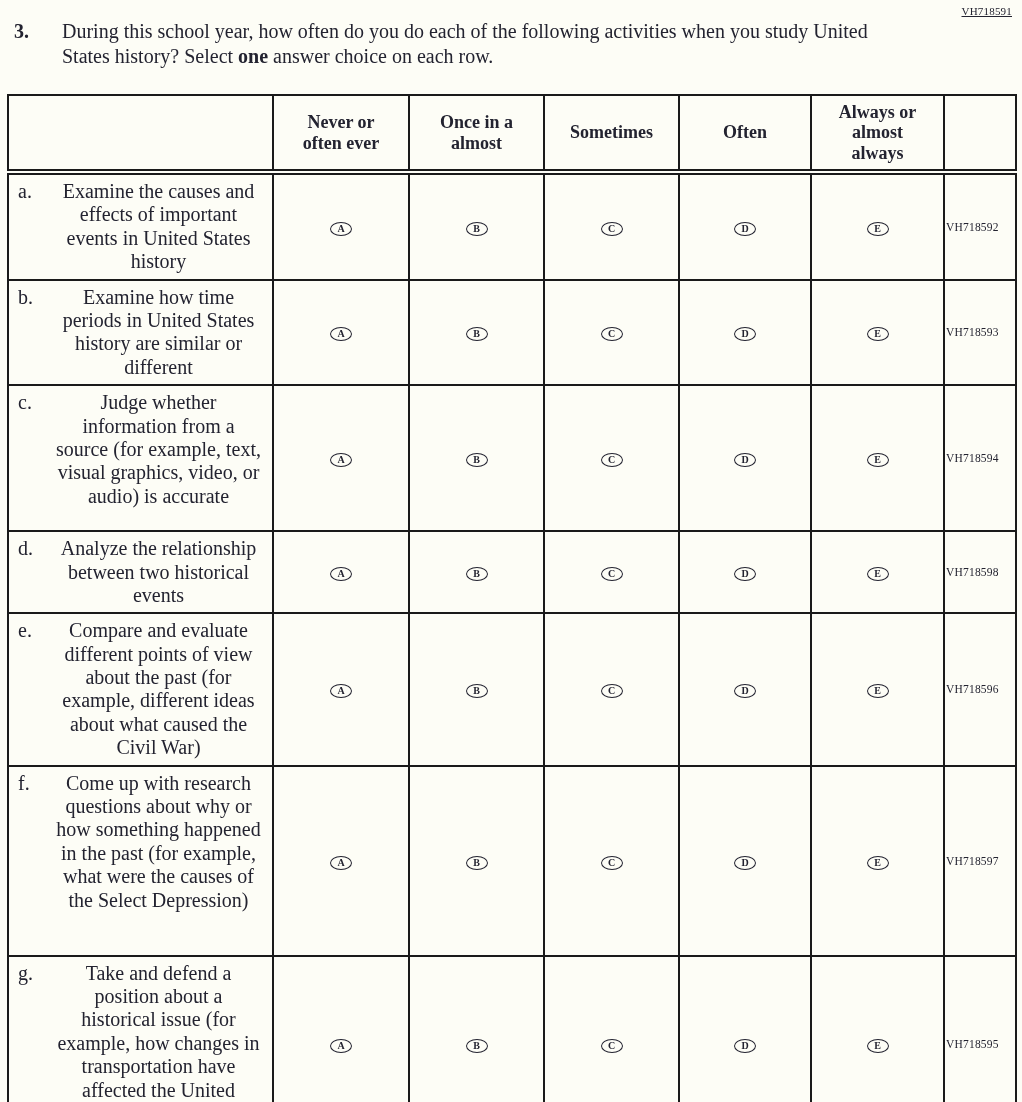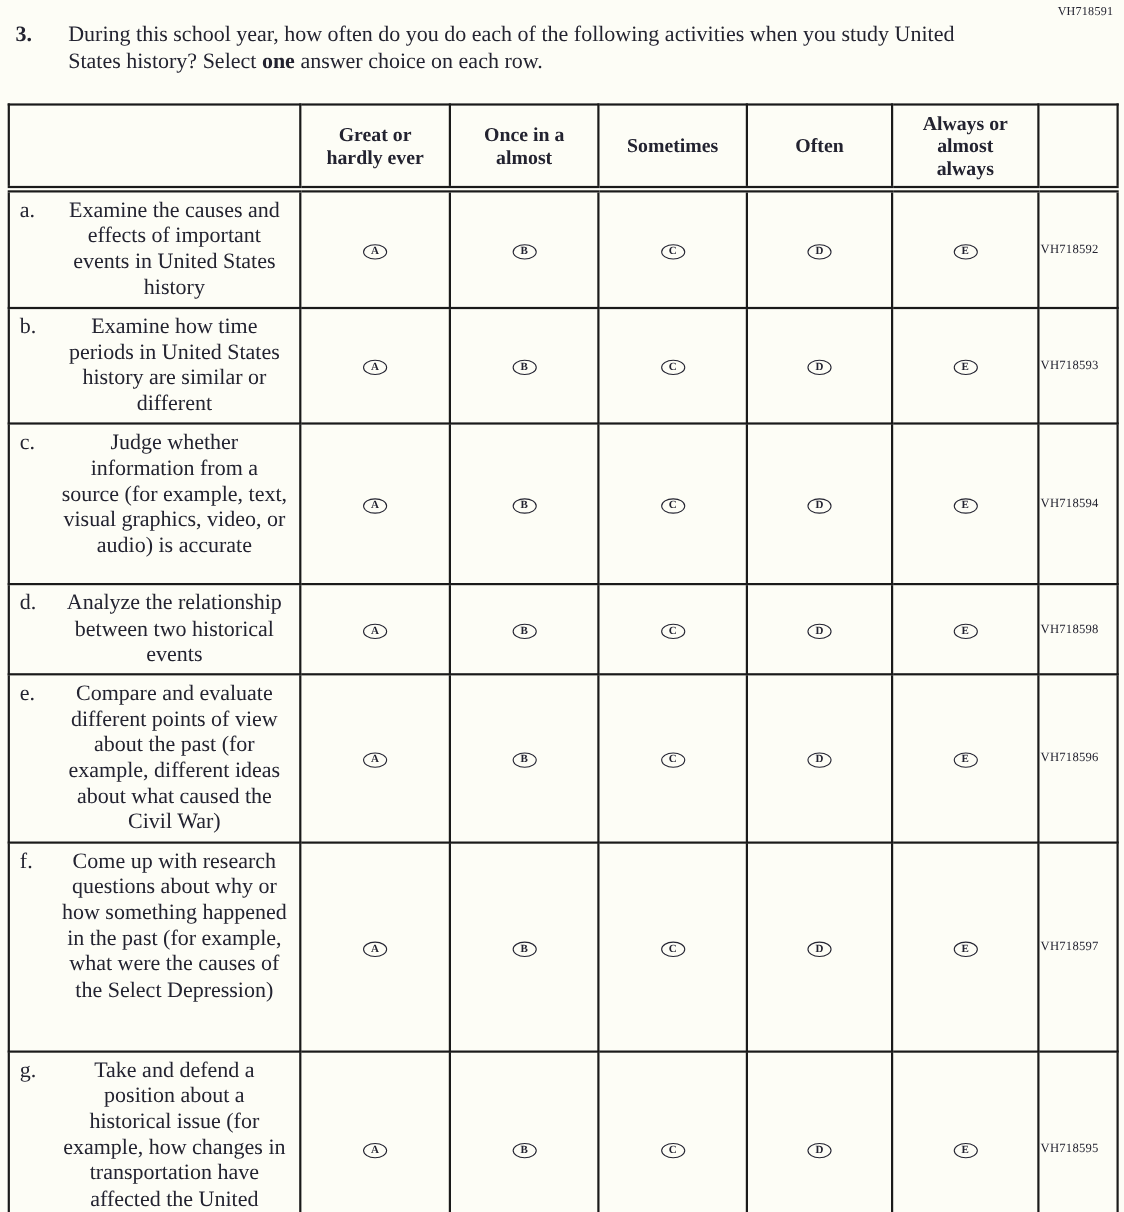--- a/index.html
+++ b/index.html
@@ -15,20 +15,21 @@
     background: #fdfdf6;
     overflow: hidden;
   }
   .top-code {
     position: absolute;
     top: 5px;
     right: 10px;
     font-size: 11px;
     letter-spacing: 0.2px;
     color: #232330;
+    text-decoration: underline;
   }
   .question {
     display: flex;
     padding: 19px 0 0 14px;
   }
   .q-num {
     width: 48px;
     flex: none;
     font-weight: bold;
     font-size: 20px;
@@ -132,21 +133,21 @@
         <col style="width:136px">
         <col style="width:135px">
         <col style="width:135px">
         <col style="width:132px">
         <col style="width:133px">
         <col style="width:72px">
     </colgroup>
     <thead>
       <tr>
         <th></th>
-        <th>Great or hardly ever</th>
+        <th>Never or often ever</th>
         <th>Once in a almost</th>
         <th>Sometimes</th>
         <th>Often</th>
         <th>Always or almost always</th>
         <th></th>
       </tr>
     </thead>
     <tbody>
       <tr class="row-a">
         <td class="label-cell">

